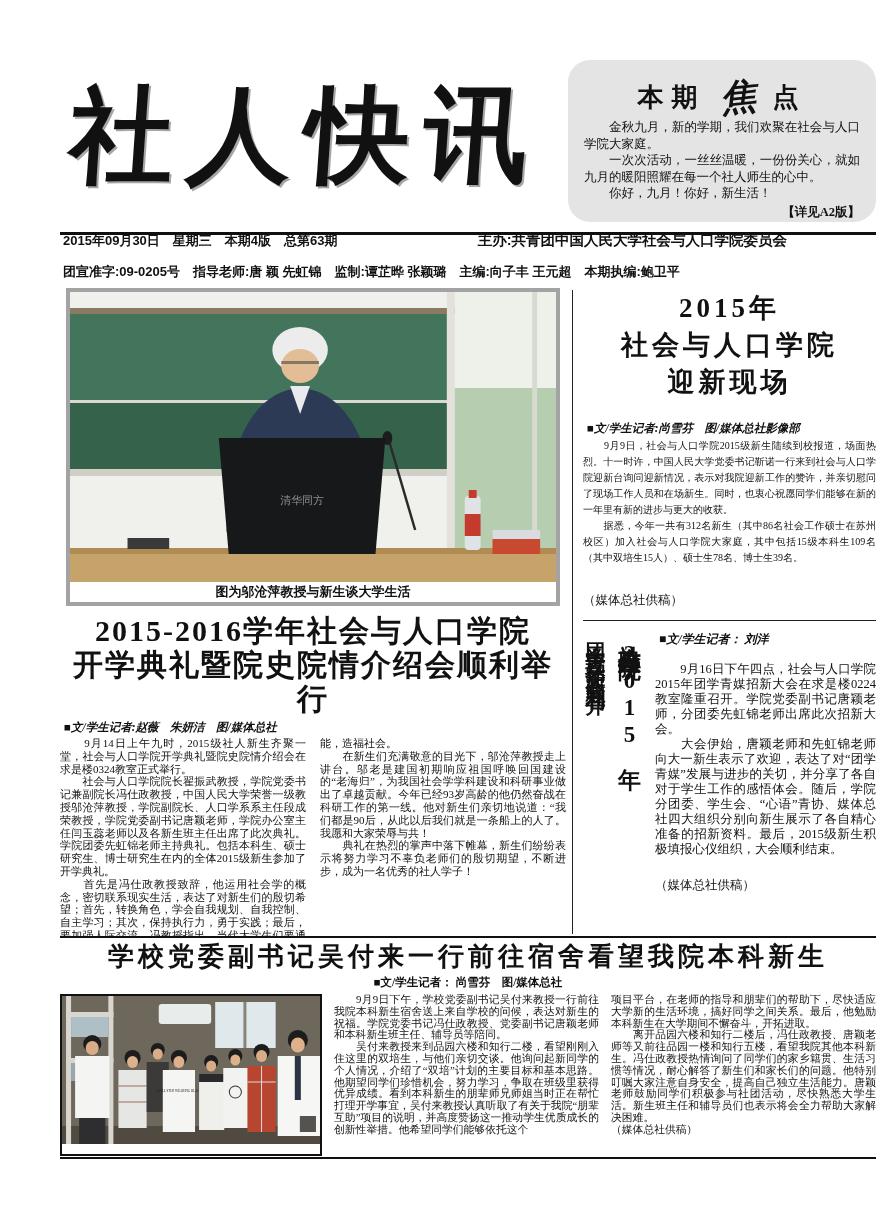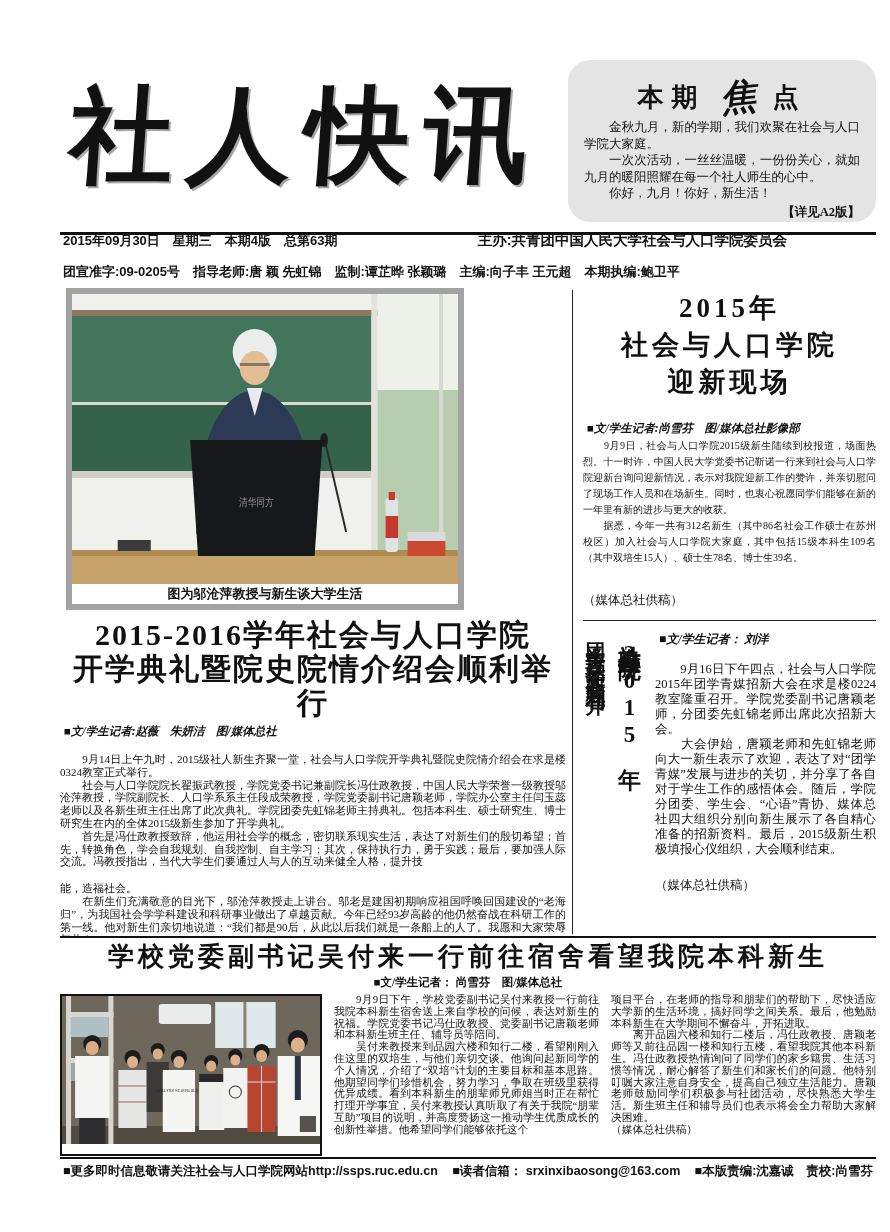--- a/index.html
+++ b/index.html
@@ -44,32 +44,32 @@
   .info-line2 {
     position:absolute; top:263px; left:63px; width:810px;
     font-family:"Liberation Sans", sans-serif; font-weight:bold; font-size:13px;
   }
   
   .middle { position:absolute; top:288px; left:60px; width:816px; height:648px; display:flex; overflow:hidden; }
   .left-col { width:512px; box-sizing:border-box; padding-right:6px; }
   .v-divider { width:1px; background:#222; margin:2px 0; }
   .right-col { flex:1; box-sizing:border-box; padding-left:10px; }
 
-  .photo-frame { width:398px; margin-left:6px; border:6px solid #a3a3a3; box-sizing:border-box; background:#a16207; }
+  .photo-frame { width:494px; margin-left:6px; border:4px solid #a3a3a3; box-sizing:border-box; background:#a16207; }
   .photo-frame svg { display:block; width:100%; height:290px; }
   .photo-caption {
     text-align:center; font-family:"Liberation Sans", sans-serif;
     font-weight:bold; font-size:13px; line-height:20px; height:20px; background:#fff;
   }
   .main-headline {
     margin:8px 0 2px 0; text-align:center; font-weight:900;
     font-size:30px; line-height:34px; letter-spacing:2px;
   }
   .byline { font-size:11.5px; font-weight:bold; font-style:italic; margin:4px 0 2px 4px; }
-  .two-col { display:flex; gap:14px; height:242px; overflow:hidden; margin-top:14px;flex-direction:column; }
+  .two-col { display:flex; gap:14px; height:242px; overflow:hidden; margin-top:2px; }
   .two-col .col { flex:1; }
   .para { margin:0; font-size:11px; line-height:12.8px; text-align:justify; }
 
   .welcome { height:330px; overflow:hidden; }
   .welcome-title {
     margin:2px 0 20px 0; text-align:center; font-weight:900;
     font-size:27px; line-height:37px; letter-spacing:4px;
   }
   .welcome .para { font-size:10px; line-height:16px; }
   .credit { font-size:12.5px; margin-top:26px; }
@@ -292,19 +292,14 @@
       <div class="bcol">
           <p class="para">项目平台，在老师的指导和朋辈们的帮助下，尽快适应大学新的生活环境，搞好同学之间关系。最后，他勉励本科新生在大学期间不懈奋斗，开拓进取。</p>
           <p class="para">　　离开品园六楼和知行二楼后，冯仕政教授、唐颖老师等又前往品园一楼和知行五楼，看望我院其他本科新生。冯仕政教授热情询问了同学们的家乡籍贯、生活习惯等情况，耐心解答了新生们和家长们的问题。他特别叮嘱大家注意自身安全，提高自己独立生活能力。唐颖老师鼓励同学们积极参与社团活动，尽快熟悉大学生活。新生班主任和辅导员们也表示将会全力帮助大家解决困难。</p>
           <p class="para">（媒体总社供稿）</p>
         </div>
     </div>
   </div>
 
   <div class="rule-footer"></div>
 
-  <div class="footer">
-    <span>■更多即时信息敬请关注社会与人口学院网站http://ssps.ruc.edu.cn</span>
-    <span>■读者信箱： srxinxibaosong@163.com</span>
-    <span>■本版责编:沈嘉诚　责校:尚雪芬</span>
-  </div>
 
 </div>
 
 </body></html>

